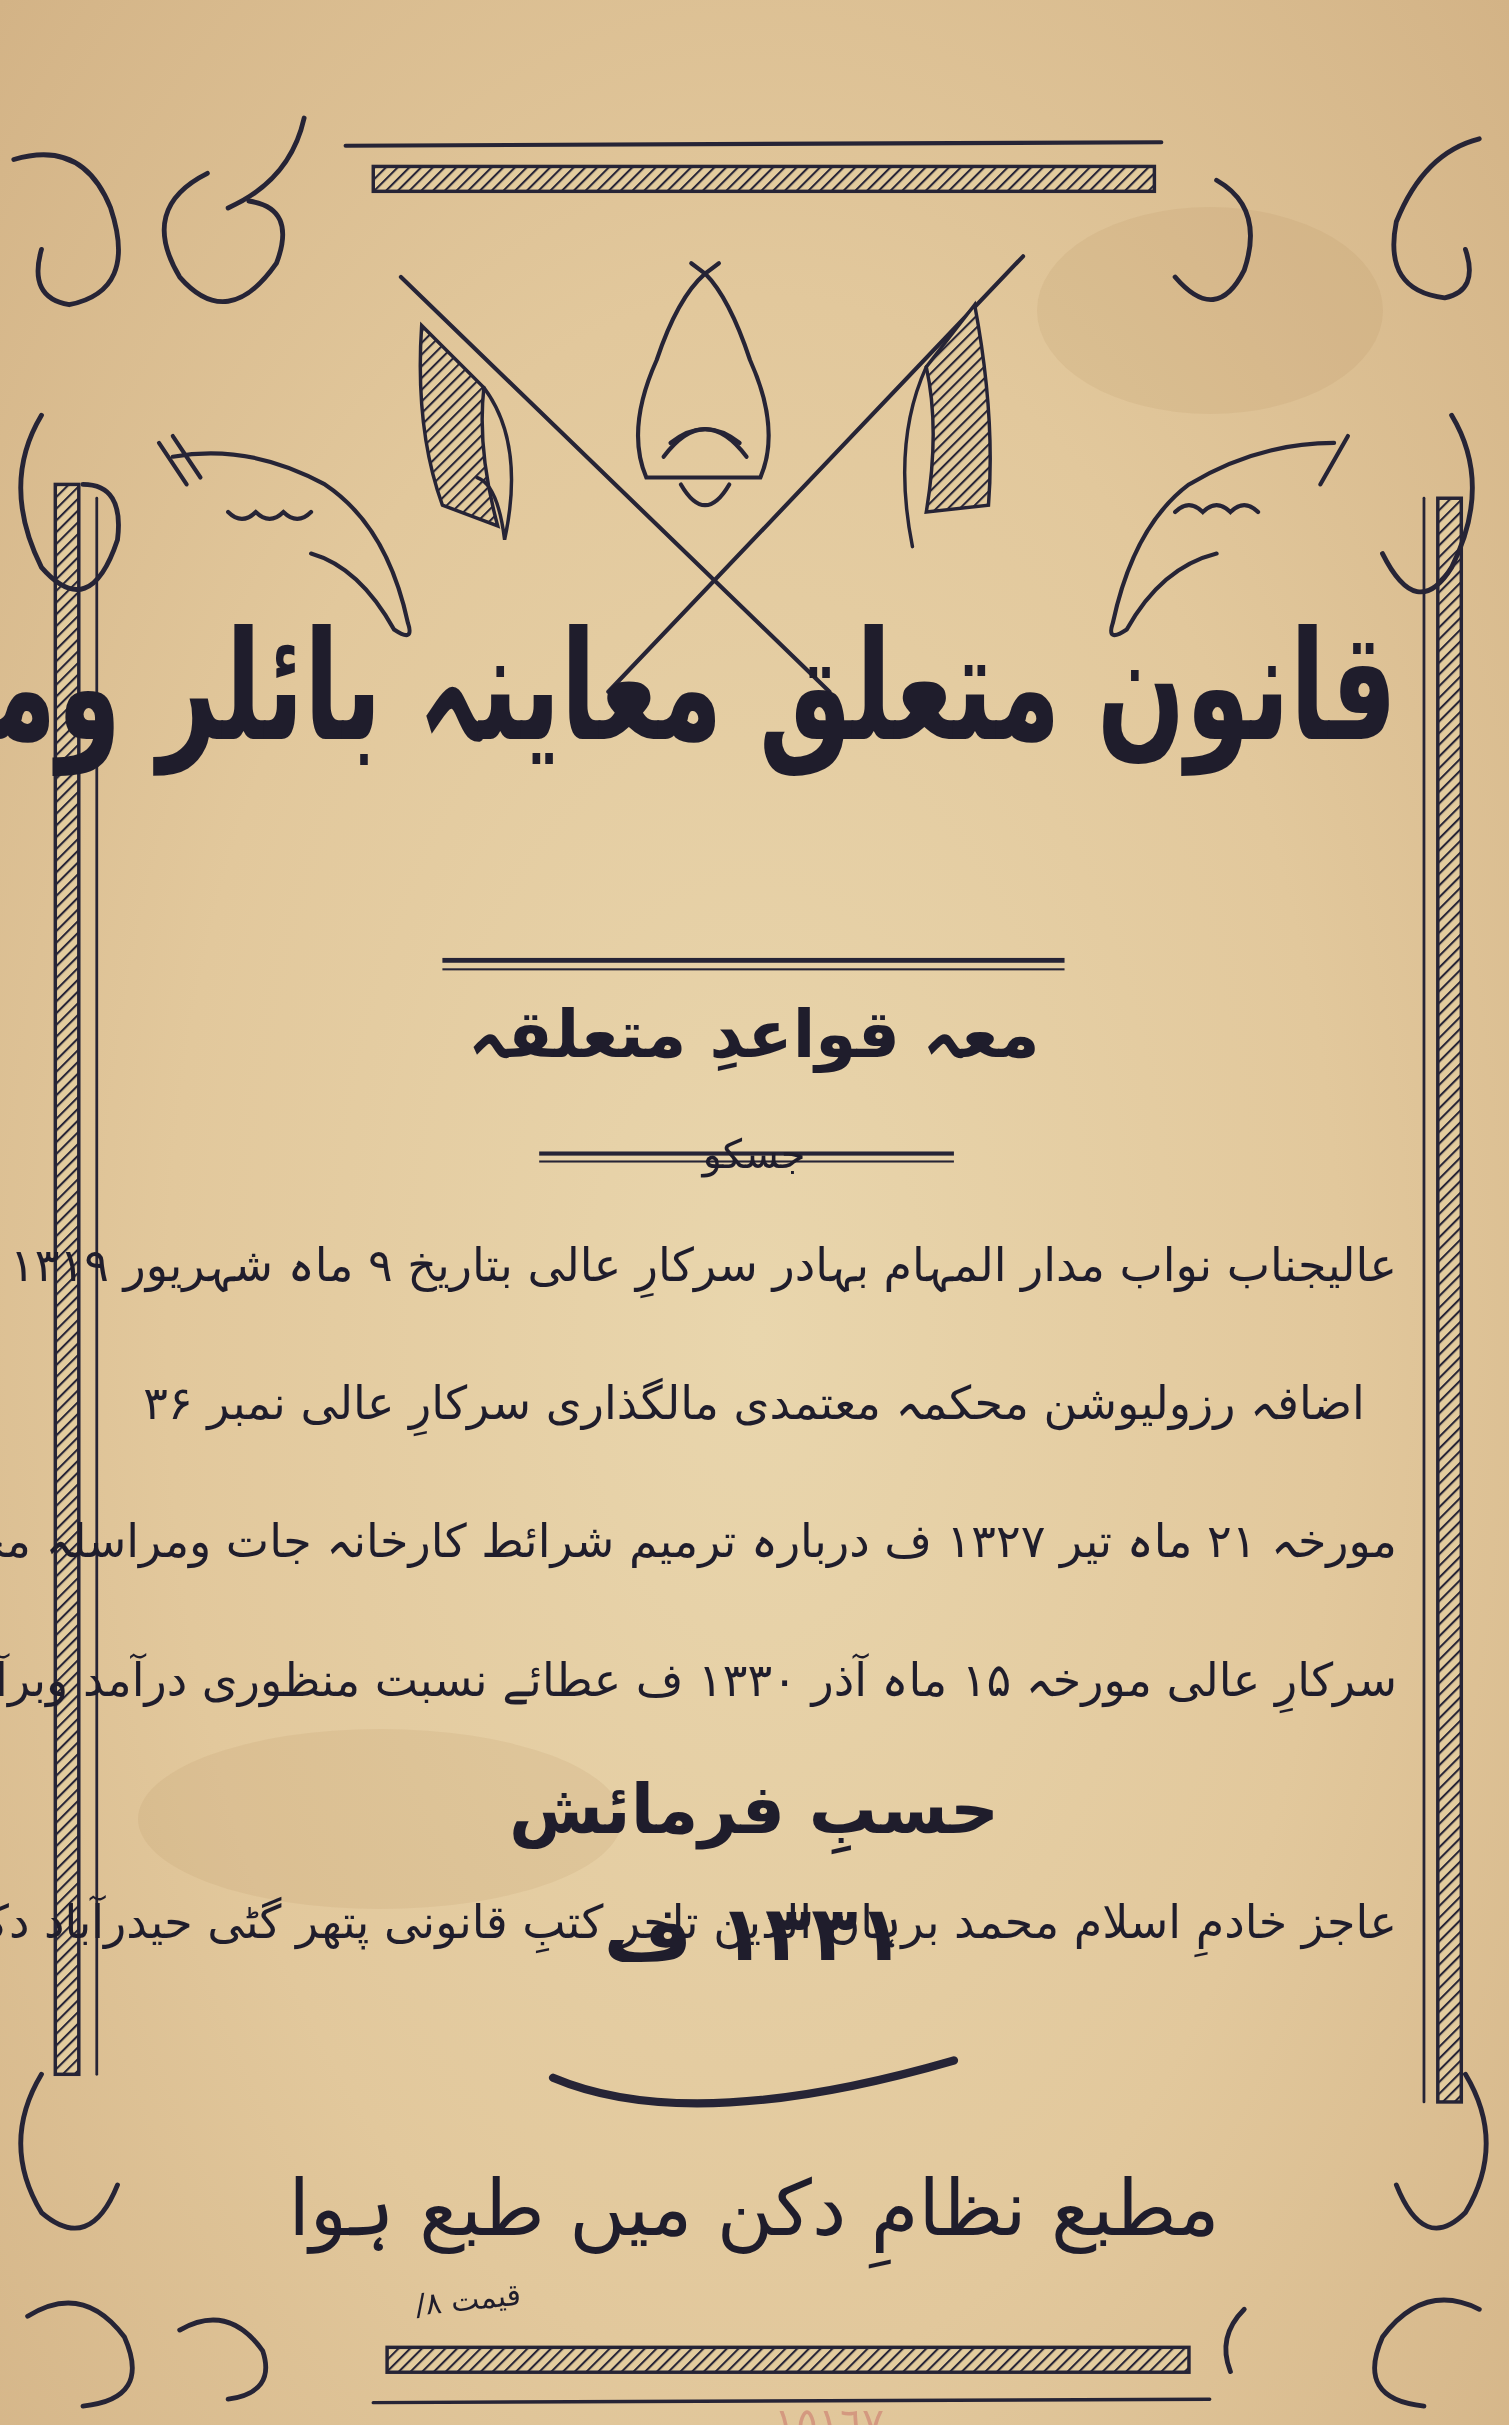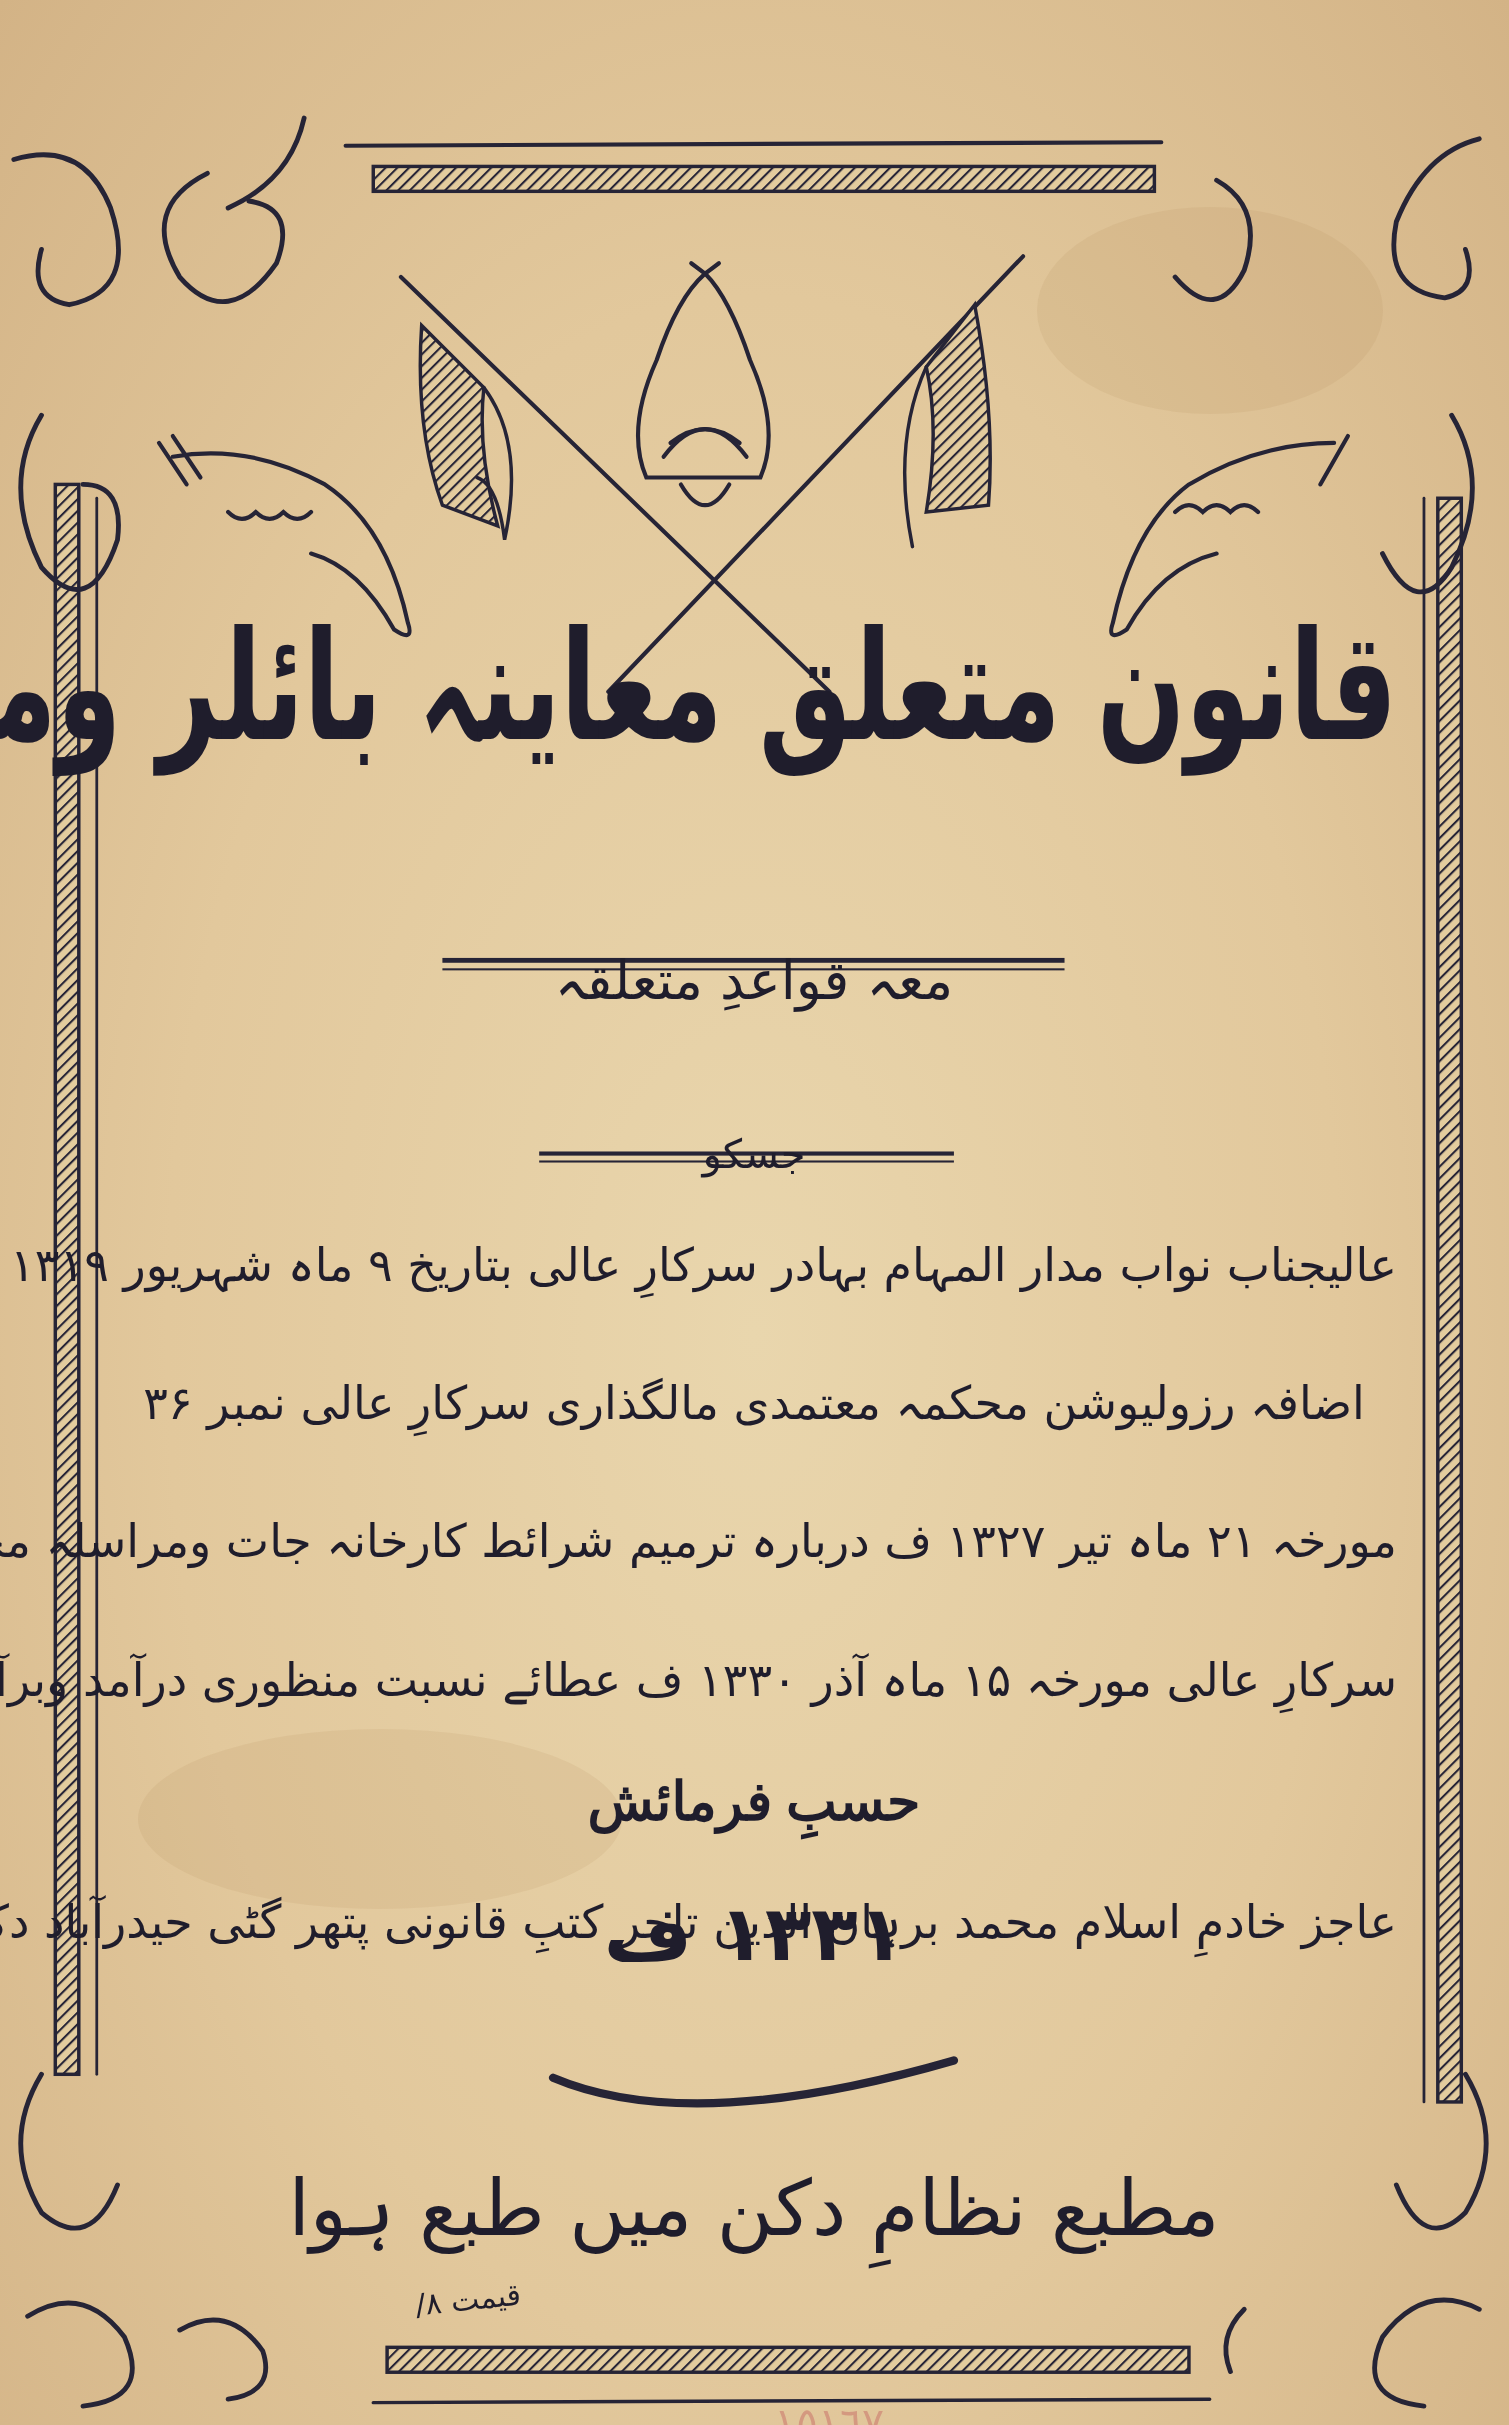--- a/index.html
+++ b/index.html
@@ -9,27 +9,27 @@
     font-family: "DejaVu Sans", sans-serif;
     color: #1f1d2c;
   }
   .paper-stain { position: absolute; border-radius: 50%; background: rgba(170,130,80,0.12); }
   svg.frame { position: absolute; left: 0; top: 0; }
   .line {
     position: absolute; left: 111px; width: 1286px; text-align: center;
     direction: rtl; white-space: nowrap; color: #1f1d2c;
   }
   .title { top: 622px; font-size: 104px; font-weight: bold; line-height: 1.25; letter-spacing: -2.8px; transform: scaleY(1.45); }
-  .subtitle { top: 949px; font-size: 54px; font-weight: normal; }
+  .subtitle { top: 996px; font-size: 66px; font-weight: bold; }
   .jisko { top: 1131px; font-size: 40px; }
   .body1 { top: 1238px; font-size: 46px; }
   .body2 { top: 1376px; font-size: 46px; text-align: center; }
   .body3 { top: 1514px; font-size: 46px; }
   .body4 { top: 1653px; font-size: 46px; }
-  .hasb { top: 1770px; font-size: 54px; font-weight: bold; font-family: Liberation Serif, serif; }
+  .hasb { top: 1770px; font-size: 68px; font-weight: bold; }
   .publisher { top: 1895px; font-size: 46px; }
   .year { top: 1889px; font-size: 76px; font-weight: bold; text-align: center; }
   .press { top: 2164px; font-size: 77px; font-weight: normal; }
   .price { position: absolute; left: 415px; top: 2282px; font-size: 30px; direction: rtl; transform: rotate(-6deg); }
   .stamp { position: absolute; left: 774px; top: 2399px; font-size: 41px; color: #d08a78; opacity: .75; }
 </style>
 </head>
 <body>
 
 <div class="paper-stain" style="left:138px;top:1729px;width:484px;height:180px;"></div>

